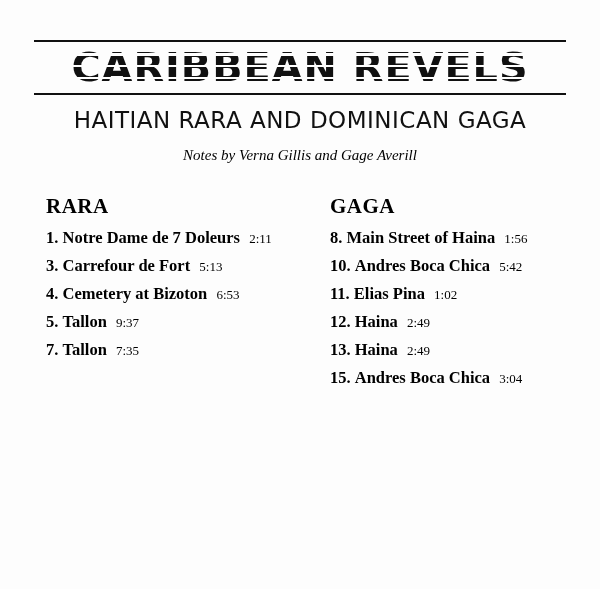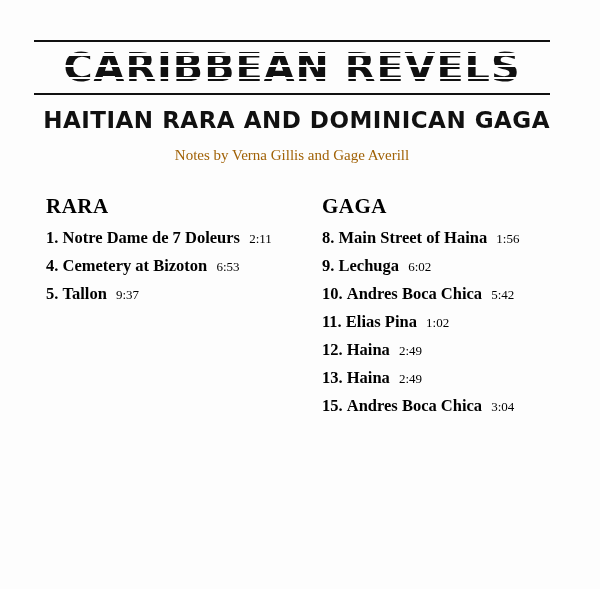--- a/index.html
+++ b/index.html
@@ -18,21 +18,21 @@
     position: relative;
     width: 600px;
     height: 589px;
     background: #fdfdfd;
     box-sizing: border-box;
   }
   .inner {
     position: absolute;
     left: 34px;
     top: 40px;
-    right: 50px;
+    right: 34px;
   }
   .rule {
     border-top: 2px solid #111;
     width: 100%;
     margin: 0;
   }
   .rule.bottom {
     margin-top: 6px;
   }
   .title-block {
@@ -59,33 +59,33 @@
       #111 80%, #111 100%
     );
     -webkit-background-clip: text;
     background-clip: text;
     color: transparent;
     -webkit-text-fill-color: transparent;
     transform: scaleX(1.02);
   }
   .sub-title {
     font-family: "DejaVu Sans", sans-serif;
-    font-weight: bold;
+    font-weight: normal;
     font-size: 23px;
     letter-spacing: 0.5px;
     margin: 8px 0 0 0;
     color: #111;
     white-space: nowrap;
-    text-align: right;
   }
   .notes {
     font-family: "Liberation Serif", serif;
+    font-style: italic;
     font-size: 15px;
     margin: 14px 0 0 0;
-    color: #a16207;
+    color: #000000;
   }
   .columns {
     display: flex;
     margin-top: 30px;
     padding-left: 12px;
   }
   .col {
     width: 50%;
     box-sizing: border-box;
   }
@@ -144,45 +144,50 @@
 
       <div class="col left">
         <div class="col-head">RARA</div>
 
         <div class="track">
           <span class="num">1.</span>
           <span class="name">Notre Dame de 7 Doleurs</span>
           <span class="time">2:11</span>
         </div>
         <div class="track">
+          <span class="num">3.</span>
+          <span class="name">Carrefour de Fort</span>
+          <span class="time">5:13</span>
+        </div>
+        <div class="track">
           <span class="num">4.</span>
           <span class="name">Cemetery at Bizoton</span>
           <span class="time">6:53</span>
         </div>
         <div class="track">
           <span class="num">5.</span>
           <span class="name">Tallon</span>
           <span class="time">9:37</span>
         </div>
+        <div class="track">
+          <span class="num">7.</span>
+          <span class="name">Tallon</span>
+          <span class="time">7:35</span>
+        </div>
       </div>
 
       <div class="col right">
         <div class="col-head">GAGA</div>
 
         <div class="track">
           <span class="num">8.</span>
           <span class="name">Main Street of Haina</span>
           <span class="time">1:56</span>
         </div>
         <div class="track">
-          <span class="num">9.</span>
-          <span class="name">Lechuga</span>
-          <span class="time">6:02</span>
-        </div>
-        <div class="track">
           <span class="num">10.</span>
           <span class="name">Andres Boca Chica</span>
           <span class="time">5:42</span>
         </div>
         <div class="track">
           <span class="num">11.</span>
           <span class="name">Elias Pina</span>
           <span class="time">1:02</span>
         </div>
         <div class="track">

